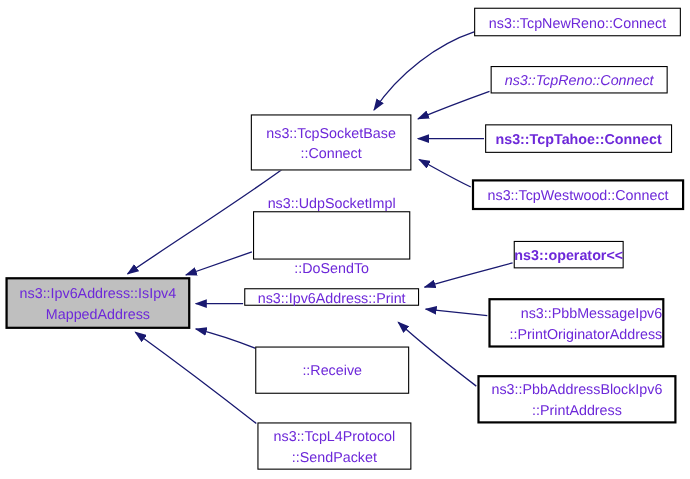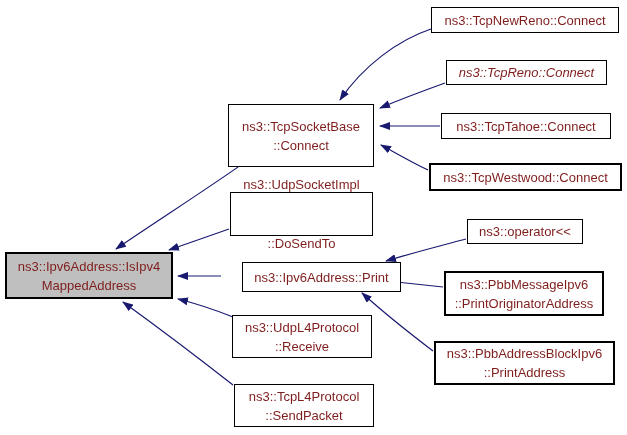--- a/index.html
+++ b/index.html
@@ -19,21 +19,21 @@
     position: absolute;
     left: 0;
     top: 0;
     pointer-events: none;
   }
   .node {
     position: absolute;
     box-sizing: border-box;
     background: #ffffff;
     border: 1px solid #000000;
-    color: #7f1d1d;
+    color: #6d28d9;
     font-size: 13px;
     line-height: 19px;
     display: flex;
     flex-direction: column;
     align-items: center;
     justify-content: center;
     text-align: center;
     white-space: nowrap;
     cursor: pointer;
   }
@@ -70,65 +70,64 @@
       <path d="M443,287 L387,281" marker-end="url(#arrow)"></path>
       <path d="M433,351 C408,332 382,311 362,293" marker-end="url(#arrow)"></path>
     </g>
   </svg>
 
   <div class="node current b2" style="left:5px; top:252px; width:168px; height:47px;">
     <span>ns3::Ipv6Address::IsIpv4</span>
     <span>MappedAddress</span>
   </div>
 
-  <div class="node b15" style="left:228px; top:104px; width:146px; height:63px;">
+  <div class="node b15" style="left:228px; top:104px; width:146px; height:51px;">
     <span>ns3::TcpSocketBase</span>
     <span>::Connect</span>
   </div>
 
   <div class="node b15" style="left:230px; top:192px; width:143px; height:44px;gap:40px;">
     <span>ns3::UdpSocketImpl</span>
     <span>::DoSendTo</span>
   </div>
 
-  <div class="node" style="left:222px; top:262px; width:159px; height:30px;margin-left:20px;">
+  <div class="node" style="left:222px; top:262px; width:159px; height:16px;">
     <span>ns3::Ipv6Address::Print</span>
   </div>
 
   <div class="node b15" style="left:232px; top:315px; width:140px; height:43px;">
-    <span>ns3::UdpL4Protocol</span>
     <span>::Receive</span>
   </div>
 
   <div class="node b15" style="left:234px; top:384px; width:140px; height:43px;">
     <span>ns3::TcpL4Protocol</span>
     <span>::SendPacket</span>
   </div>
 
   <div class="node" style="left:431px; top:7px; width:188px; height:26px;">
     <span>ns3::TcpNewReno::Connect</span>
   </div>
 
   <div class="node" style="left:446px; top:60px; width:161px; height:25px;font-style:italic;">
     <span>ns3::TcpReno::Connect</span>
   </div>
 
-  <div class="node" style="left:441px; top:113px; width:170px; height:26px;">
+  <div class="node" style="left:441px; top:113px; width:170px; height:26px;font-weight:bold;">
     <span>ns3::TcpTahoe::Connect</span>
   </div>
 
   <div class="node b2" style="left:429px; top:163px; width:193px; height:28px;">
     <span>ns3::TcpWestwood::Connect</span>
   </div>
 
-  <div class="node" style="left:467px; top:219px; width:116px; height:25px;">
+  <div class="node" style="left:467px; top:219px; width:100px; height:25px;font-weight:bold;">
     <span>ns3::operator&lt;&lt;</span>
   </div>
 
-  <div class="node b2" style="left:444px; top:271px; width:160px; height:45px;">
+  <div class="node b2" style="left:444px; top:271px; width:160px; height:45px;align-items:flex-end;">
     <span>ns3::PbbMessageIpv6</span>
     <span>::PrintOriginatorAddress</span>
   </div>
 
   <div class="node b2" style="left:434px; top:341px; width:181px; height:44px;text-align:center;">
     <span>ns3::PbbAddressBlockIpv6</span>
     <span>::PrintAddress</span>
   </div>
 
 </div>

